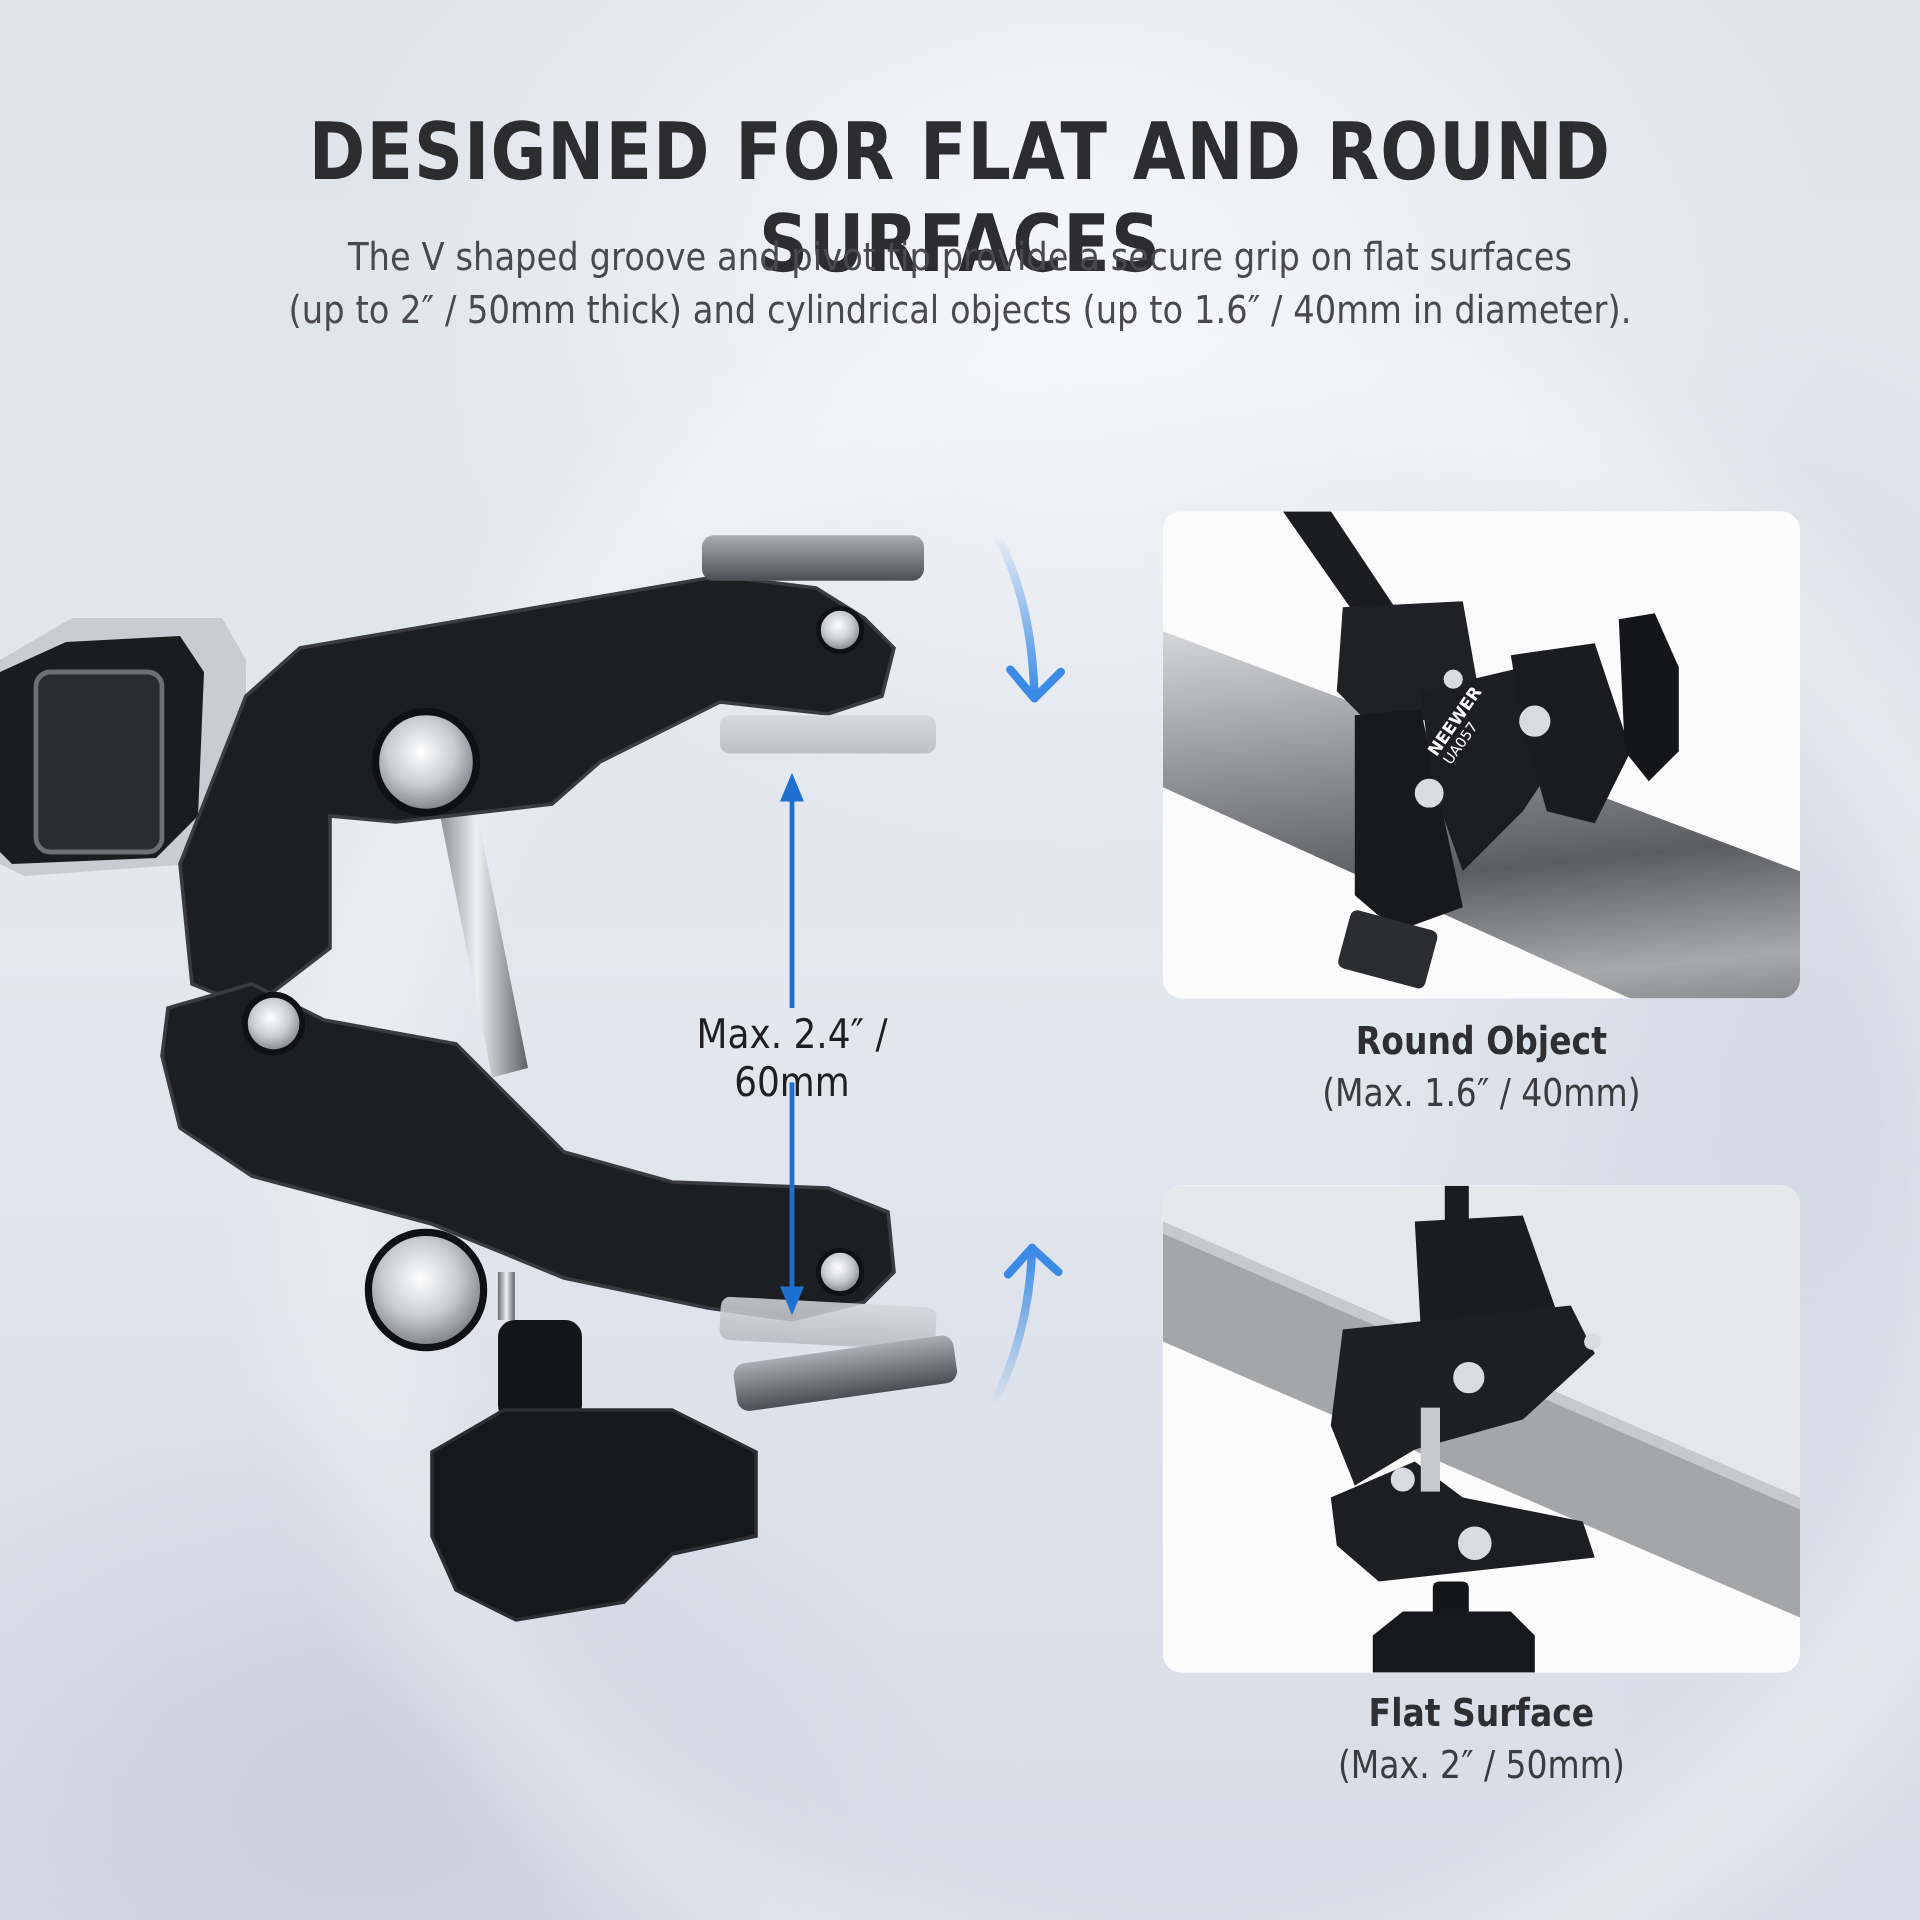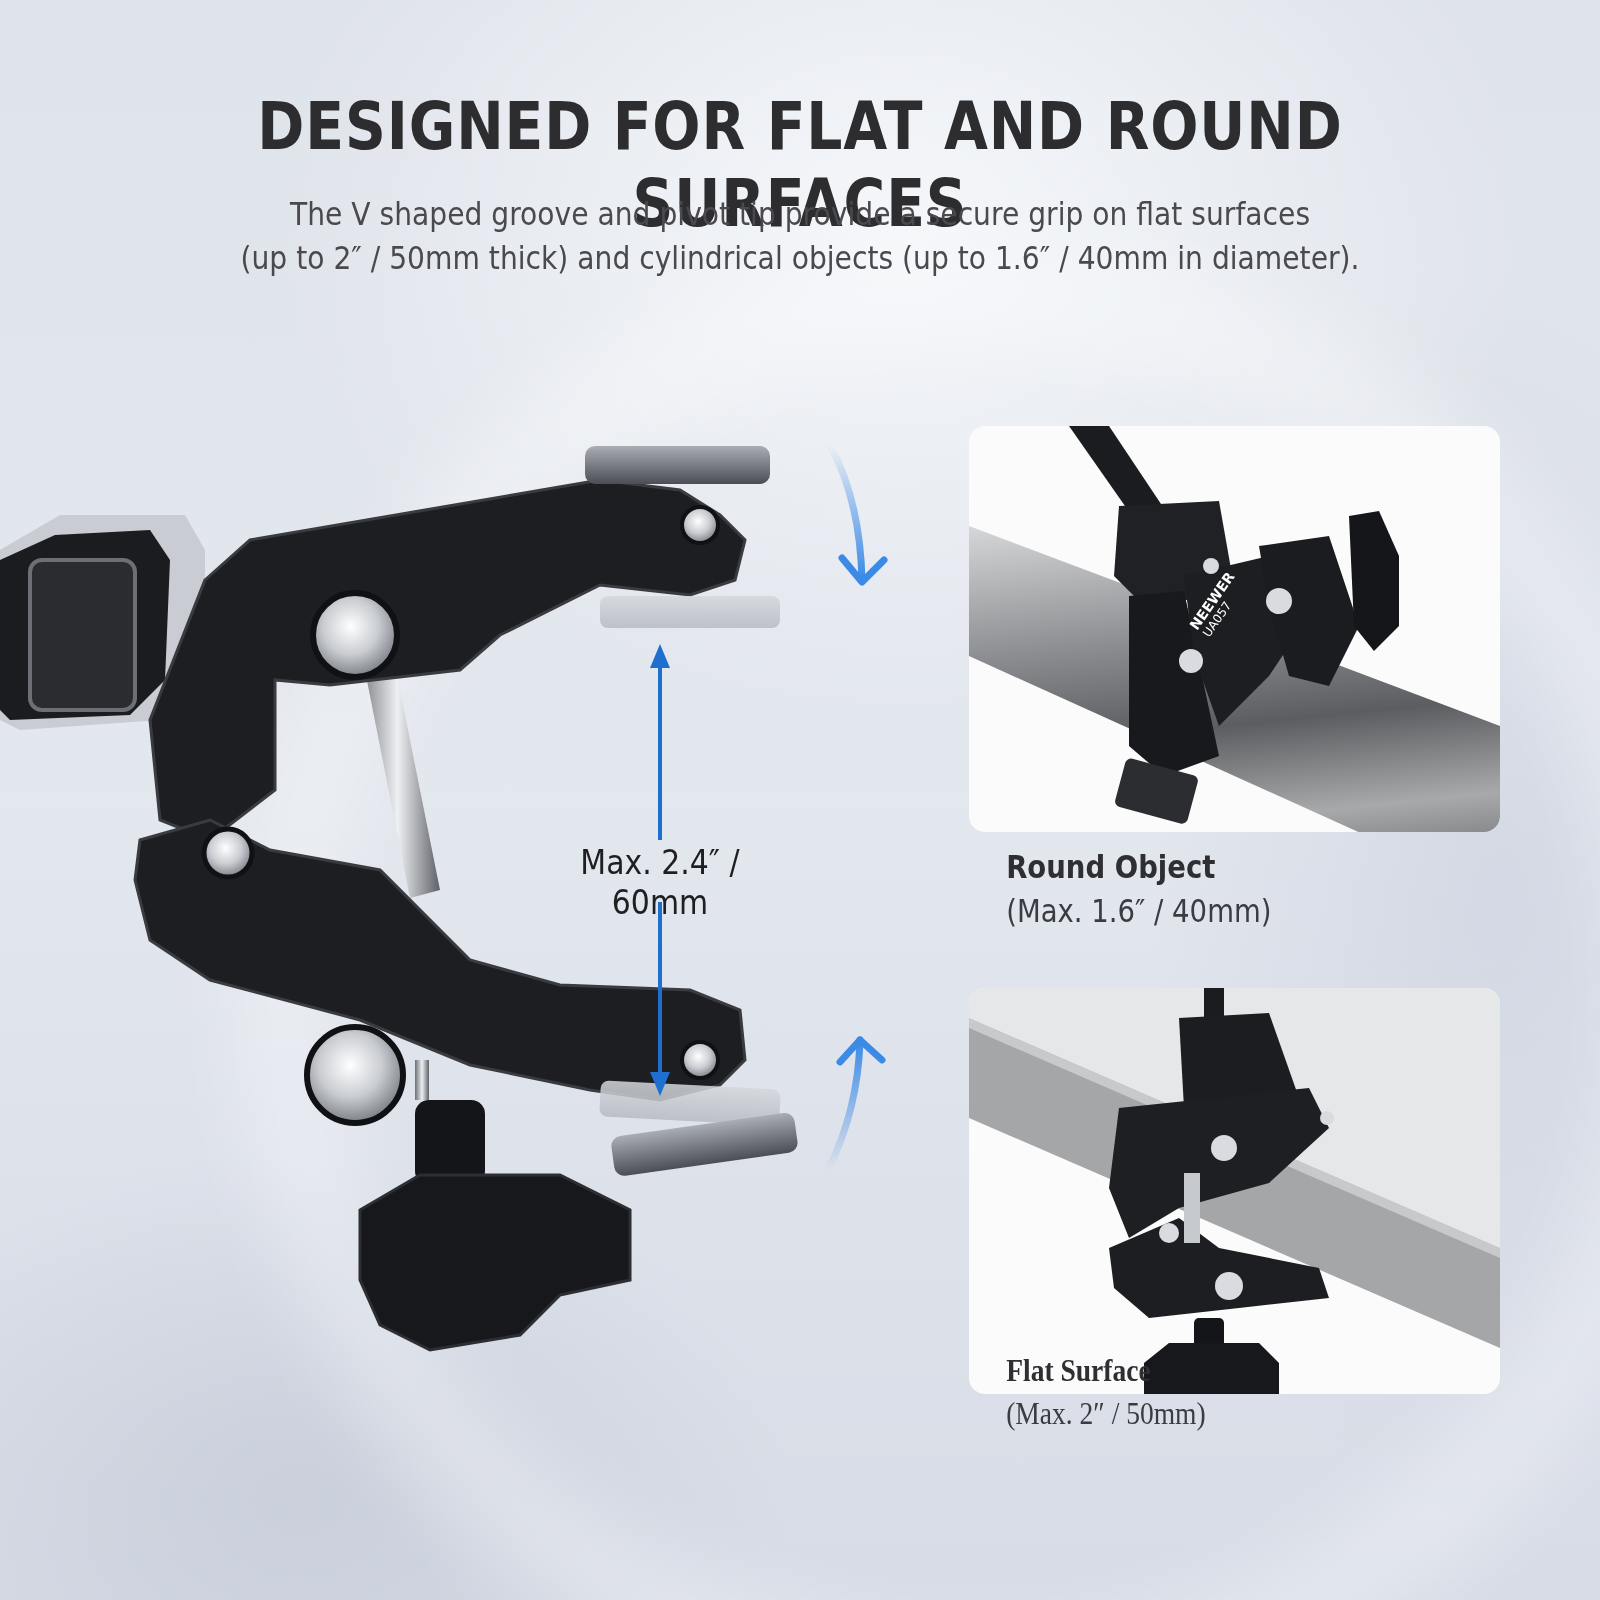--- a/index.html
+++ b/index.html
@@ -32,26 +32,26 @@
     position: absolute; left: 0; right: 0; top: 192px; text-align: center;
     font-family: "DejaVu Sans", sans-serif; font-size: 32px; line-height: 44px;
     color: #4a4a4e; transform: scaleX(0.88); transform-origin: center;
   }
   .panel {
     position: absolute; left: 969px; width: 531px; height: 406px;
     background: #fbfbfc; border-radius: 16px; overflow: hidden;
   }
   .panel.round { top: 426px; }
   .panel.flat { top: 988px; height: 406px; }
-  .caption { position: absolute; left: 969px; width: 531px; 
+  .caption { position: absolute; left: 969px; width: 531px; text-align: center;
     font-family: "DejaVu Sans", sans-serif; color: #2f2f33; }
   .caption .t { font-size: 32px; font-weight: bold; transform: scaleX(0.86); display:block; }
   .caption .s { font-size: 32px; color: #3b3b40; transform: scaleX(0.86); display:block; margin-top: 6px; }
   .cap-round { top: 848px; }
-  .cap-flat { top: 1352px; font-family: Liberation Serif, serif; }
+  .cap-flat { top: 1408px; }
   .dim-label {
     position: absolute; left: 510px; top: 842px; width: 300px; text-align: center;
     font-family: "DejaVu Sans", sans-serif; font-size: 34px; color: #1f1f22;
     transform: scaleX(0.88);
   }
   svg { position: absolute; }
 </style>
 </head>
 <body>
 

